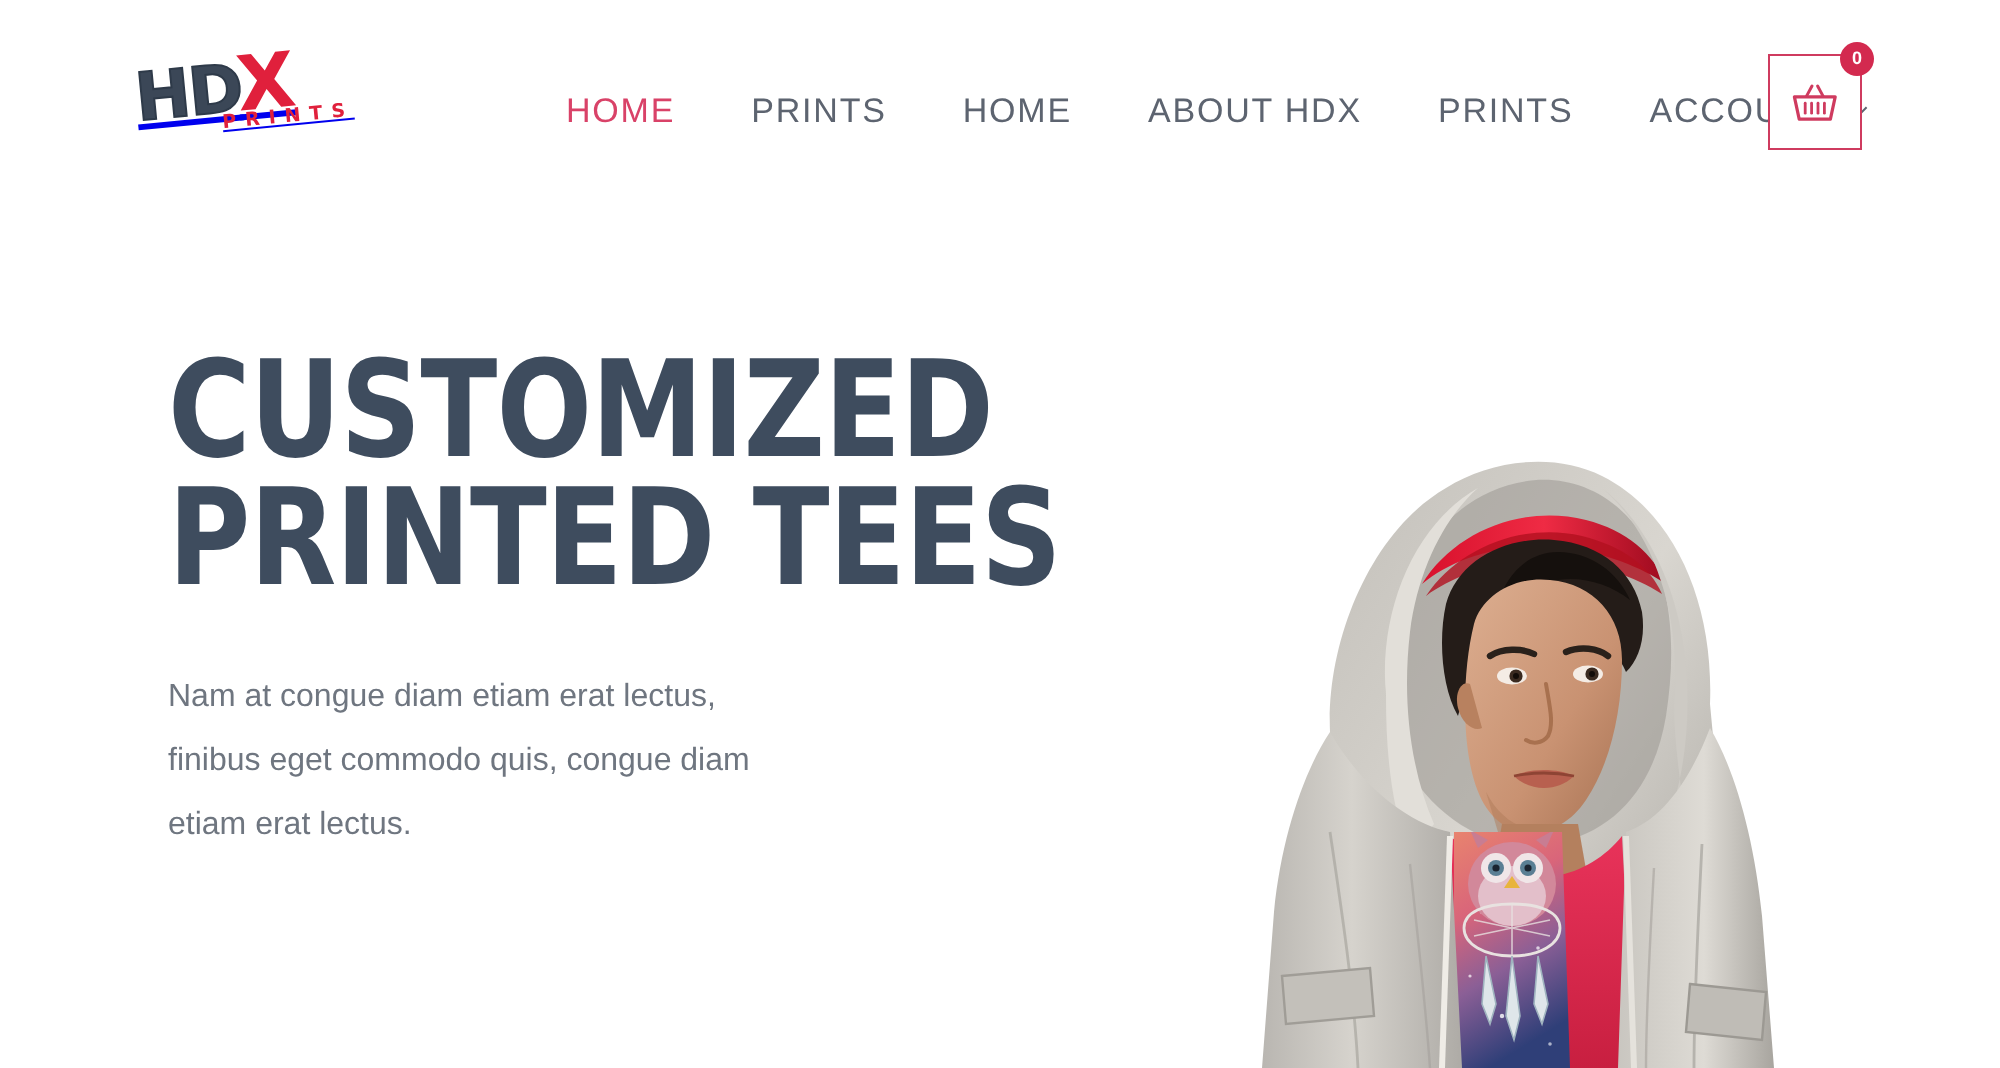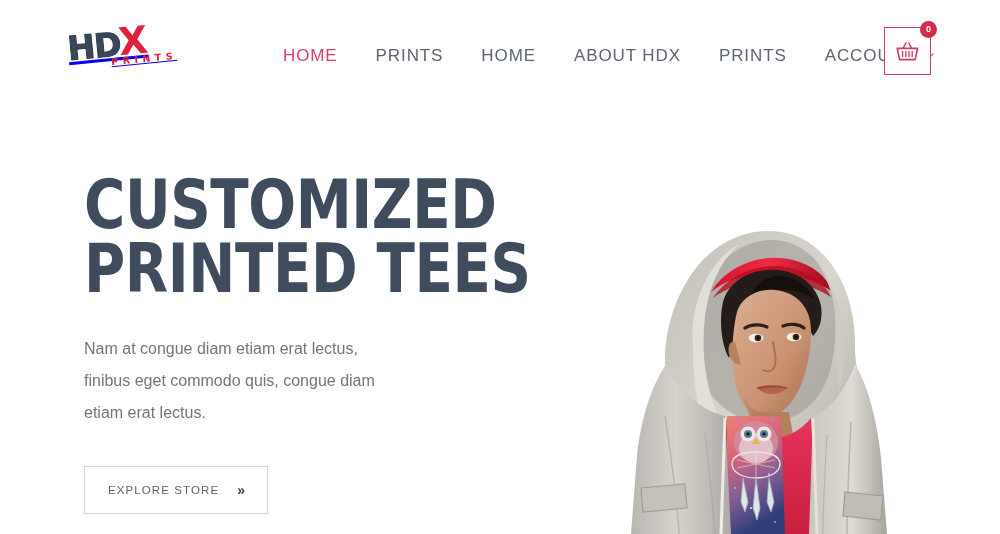--- a/index.html
+++ b/index.html
@@ -272,24 +272,20 @@
   <section class="hero">
 
     <div class="hero-copy">
       <h1 class="hero-title">
         <span class="hero-title-line">CUSTOMIZED</span>
         <span class="hero-title-line">PRINTED TEES</span>
       </h1>
 
       <p class="hero-sub">Nam at congue diam etiam erat lectus, finibus eget commodo quis, congue diam etiam erat lectus.</p>
 
-      <button class="explore-btn">
-        <span class="explore-btn-label">EXPLORE STORE</span>
-        <span class="explore-btn-arrow">»</span>
-      </button>
     </div>
 
     <div class="hero-image">
       <svg class="hero-photo" viewBox="0 0 420 418" preserveAspectRatio="xMidYMin slice" aria-hidden="true">
         <defs>
           <linearGradient id="jacketL" x1="0" y1="0" x2="1" y2="0">
             <stop offset="0%" stop-color="#b9b6b1"></stop>
             <stop offset="45%" stop-color="#d6d3cd"></stop>
             <stop offset="100%" stop-color="#aeaba6"></stop>
           </linearGradient>

